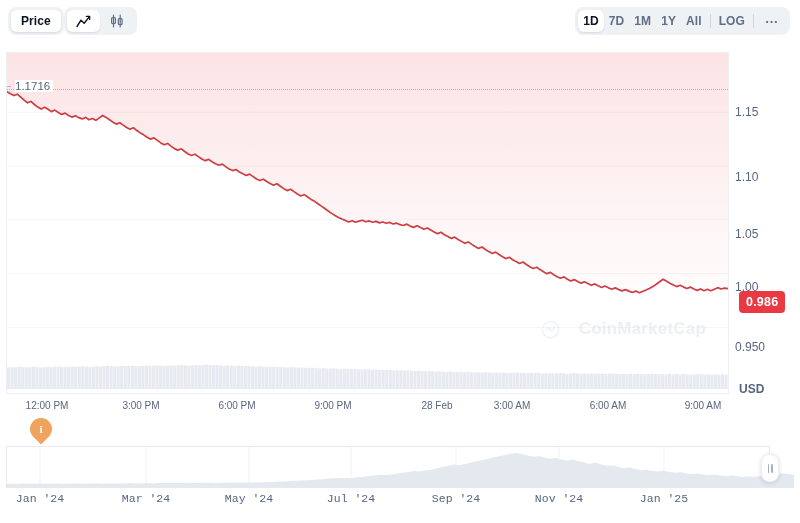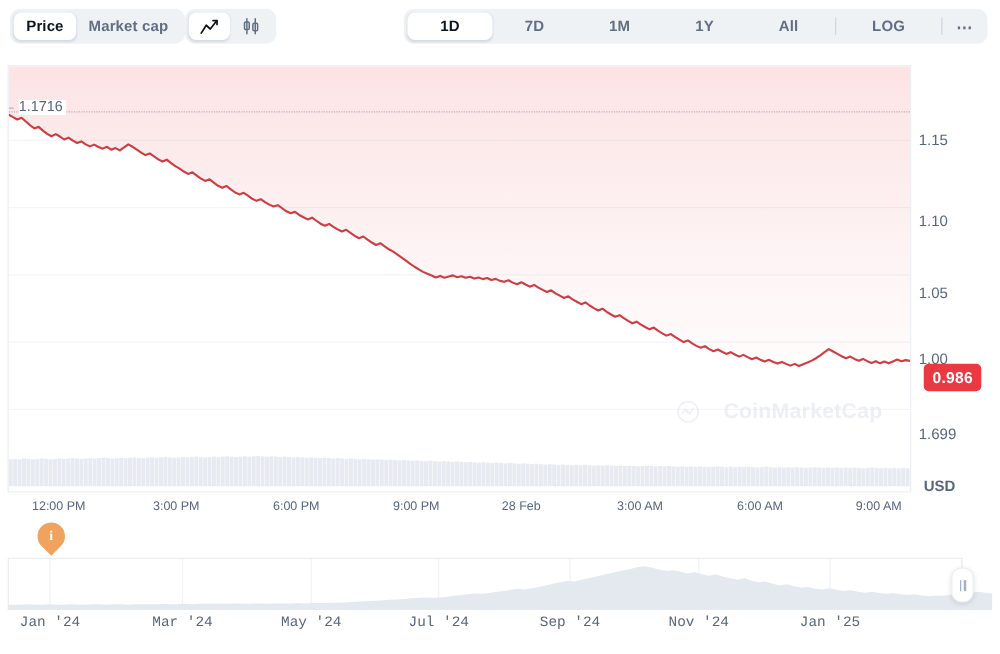--- a/index.html
+++ b/index.html
@@ -47,21 +47,21 @@
   }
   .seg-btn.active {
     background: #ffffff;
     color: #0d1421;
     box-shadow: 0 1px 2px rgba(88,102,126,.18);
   }
   .toolbar-left { display: flex; }
   .icon-seg .seg-btn { padding: 0 9px; }
   .toolbar-right { display: flex; align-items: center; }
   .range-seg { gap: 0px; }
-  .range-seg .seg-btn { padding: 0 26px; }
+  .range-seg .seg-btn { padding: 0 5px; }
   .vdiv {
     width: 1px; height: 14px;
     background: #cfd6e4;
     margin: 0 3px;
   }
   .dots { letter-spacing: 1px; font-size: 13px; padding: 0 8px !important; }
 
   
   .plot-wrap {
     position: absolute; left: 0; top: 52px;
@@ -209,21 +209,20 @@
 </style>
 </head>
 <body>
 
 <div id="app">
 
   <div class="toolbar">
     <div class="toolbar-left">
       <div class="seg">
         <div class="seg-btn active">Price</div>
-        <div class="seg-btn">Market cap</div>
       </div>
       <div class="seg icon-seg">
         <div class="seg-btn active">
           <svg width="15" height="13" viewBox="0 0 15 13" fill="none" aria-hidden="true">
             <path d="M1 11.5 L5 5.2 L8.2 8.2 L13.4 1.6" stroke="#0d1421" stroke-width="1.4" stroke-linecap="round" stroke-linejoin="round"></path>
             <path d="M10.4 1.4 L13.6 1.4 L13.6 4.5" stroke="#0d1421" stroke-width="1.4" stroke-linecap="round" stroke-linejoin="round"></path>
           </svg>
         </div>
         <div class="seg-btn">
           <svg width="16" height="14" viewBox="0 0 16 14" fill="none" aria-hidden="true">
@@ -488,31 +487,31 @@
         <span class="wm-text">CoinMarketCap</span>
       </div>
     </div>
   </div>
 
   <div class="yaxis">
     <div class="ytick" style="top:60px">1.15</div>
     <div class="ytick" style="top:125px">1.10</div>
     <div class="ytick" style="top:182px">1.05</div>
     <div class="ytick" style="top:235px">1.00</div>
-    <div class="ytick" style="top:295px">1.699</div>
+    <div class="ytick" style="top:295px">0.950</div>
     <div class="price-badge" style="top:250px">0.986</div>
     <div class="usd-label">USD</div>
   </div>
 
   <div class="xaxis">
     <div class="xtick" style="left:41px">12:00 PM</div>
     <div class="xtick" style="left:135px">3:00 PM</div>
     <div class="xtick" style="left:231px">6:00 PM</div>
     <div class="xtick" style="left:327px">9:00 PM</div>
-    <div class="xtick" style="left:411px">28 Feb</div>
+    <div class="xtick" style="left:431px">28 Feb</div>
     <div class="xtick" style="left:506px">3:00 AM</div>
     <div class="xtick" style="left:602px">6:00 AM</div>
     <div class="xtick" style="left:697px">9:00 AM</div>
     <div class="flag-pin" style="left:35px">
       <div class="pin-body"></div>
       <div class="pin-letter">i</div>
     </div>
   </div>
 
   <div class="navigator">

